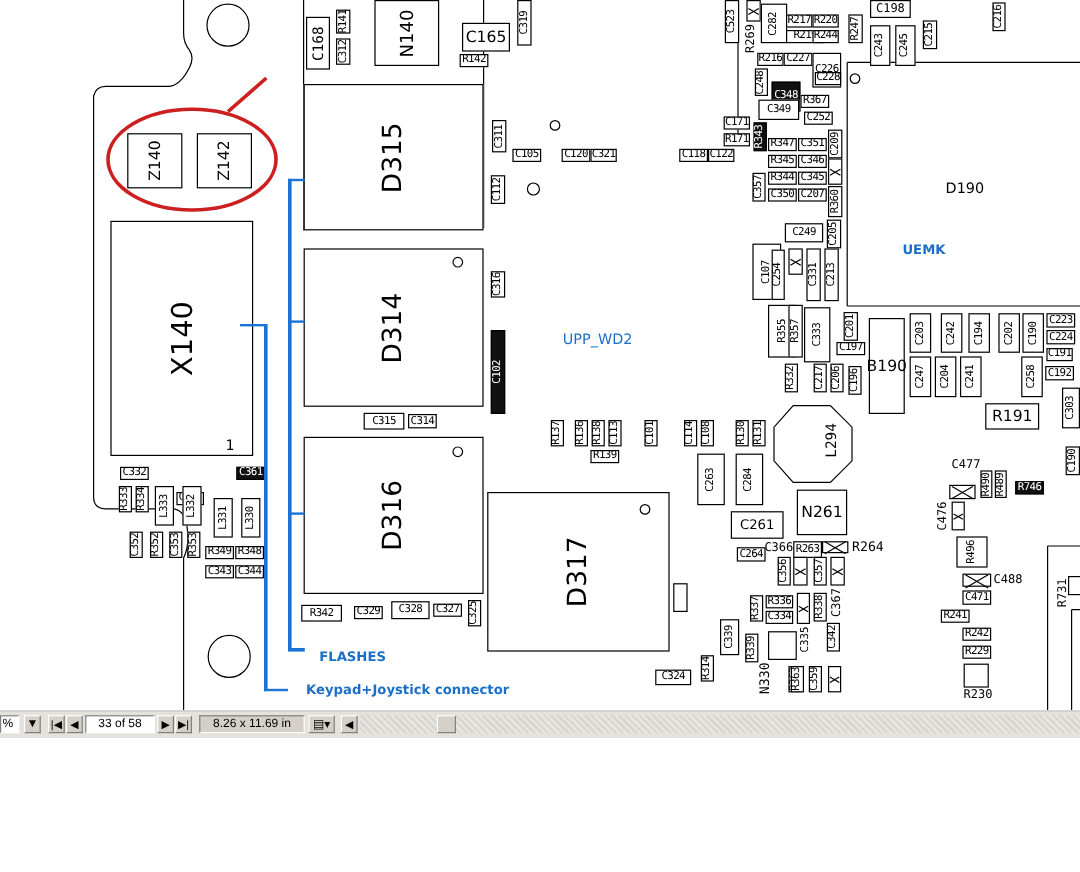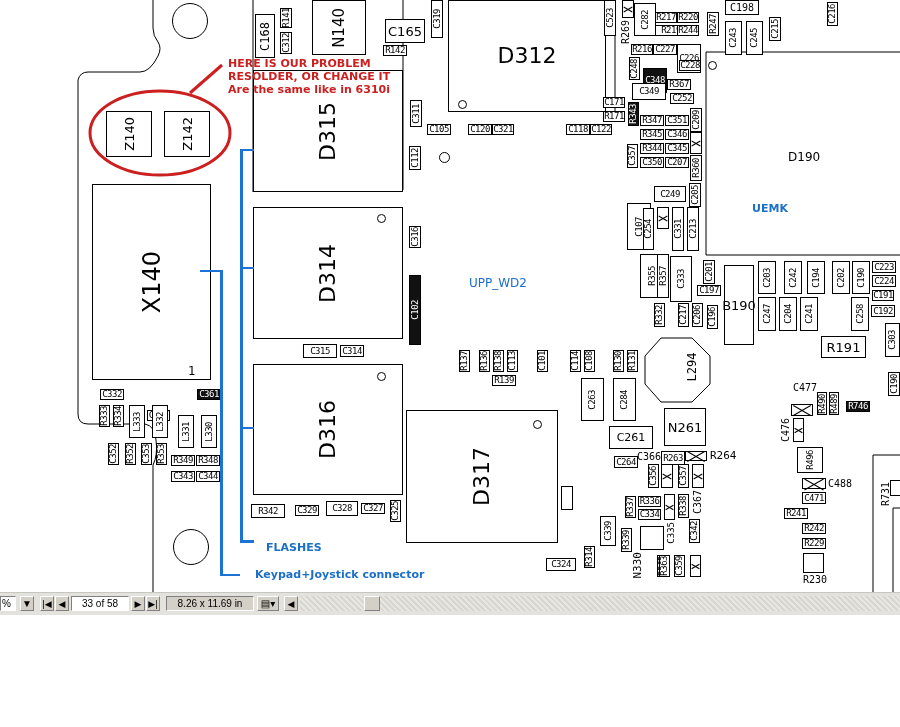--- a/index.html
+++ b/index.html
@@ -52,23 +52,20 @@
 
     <line x1="873" y1="455" x2="900" y2="455" stroke="#000"></line>
     <line x1="873" y1="455" x2="873" y2="592" stroke="#000"></line>
     <line x1="893" y1="508" x2="900" y2="508" stroke="#000"></line>
     <line x1="893" y1="508" x2="893" y2="592" stroke="#000"></line>
   </svg>
 
   <div class="hole" style="left:172px;top:3px"></div>
   <div class="hole" style="left:173px;top:529px"></div>
 
-  <div class="comp big" style="left:448px;top:0;width:158px;height:112px">
-      <span>D312</span>
-    </div>
   <div class="dot" style="left:458px;top:100px"></div>
 
   <div class="comp big v" style="left:253px;top:70px;width:150px;height:122px;transform:none;writing-mode:horizontal-tb">
       <span class="v">D315</span>
     </div>
 
   <div class="comp big" style="left:253px;top:207px;width:150px;height:132px">
       <span class="v">D314</span>
     </div>
   <div class="dot" style="left:377px;top:214px"></div>
@@ -576,25 +573,20 @@
 
   <div class="blue" style="left:240px;top:149px;width:3px;height:393px"></div>
   <div class="blue" style="left:240px;top:149px;width:14px;height:2px"></div>
   <div class="blue" style="left:240px;top:267px;width:14px;height:2px"></div>
   <div class="blue" style="left:240px;top:427px;width:14px;height:2px"></div>
   <div class="blue" style="left:240px;top:540px;width:14px;height:3px"></div>
   <div class="blue" style="left:200px;top:270px;width:22px;height:2px"></div>
   <div class="blue" style="left:220px;top:270px;width:3px;height:306px"></div>
   <div class="blue" style="left:220px;top:574px;width:20px;height:2px"></div>
 
-  <div class="note" style="left:228px;top:57px">
-    <div>HERE IS OUR PROBLEM</div>
-    <div>RESOLDER, OR CHANGE IT</div>
-    <div>Are the same like in 6310i</div>
-  </div>
   <div class="bluelbl" style="left:266px;top:541px">FLASHES</div>
   <div class="bluelbl" style="left:255px;top:568px">Keypad+Joystick connector</div>
 </div>
 
 <div id="statusbar">
   <div class="sb field" style="left:0;width:16px;justify-content:flex-start;padding-left:1px">
       <span>%</span>
     </div>
   <div class="sb btn" style="left:20px;width:14px">
       <span>▼</span>

